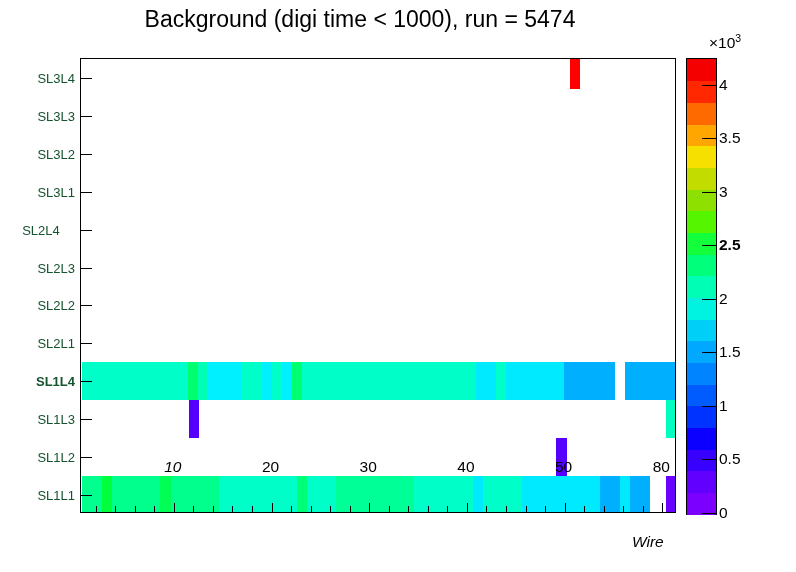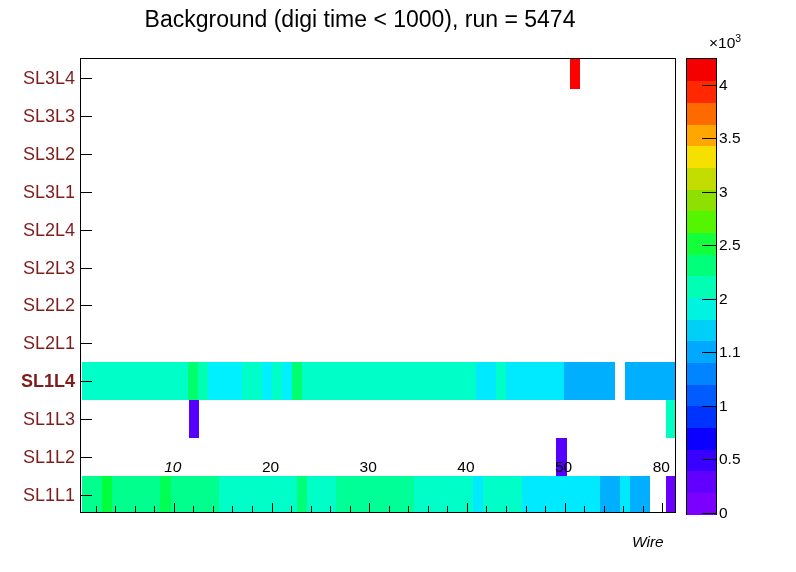--- a/index.html
+++ b/index.html
@@ -21,21 +21,21 @@
   #frame{
     position:absolute;left:80px;top:58px;width:596px;height:455px;
     border:1.6px solid #000;box-sizing:border-box;background:#fff;
   }
   #cells{position:absolute;left:0;top:0;width:100%;height:100%;overflow:hidden;}
   .cell{position:absolute;}
 
   
   .ytick{position:absolute;left:-9px;width:9px;height:0;border-top:1.5px solid #000;}
   .ylabwrap{position:absolute;left:-74px;width:68px;text-align:right;
-    font-size:18px;color:#7f1d1d;white-space:nowrap;transform:translateY(-50%);}
+    font-size:13px;color:#14532d;white-space:nowrap;transform:translateY(-50%);}
 
   
   .xtick{position:absolute;bottom:0;width:0;border-left:1.5px solid #000;}
   .xminor{height:6px;}
   .xmajor{height:9px;}
   .xlab{
     position:absolute;top:458px;font-size:15.5px;color:#000;
     transform:translateX(-50%);white-space:nowrap;
   }
   #xtitle{
@@ -117,21 +117,21 @@
         <div class="ytick" style="top: 322.292px; left: 0px; width: 11px;"></div>
         <div class="ytick" style="top: 360.208px; left: 0px; width: 11px;"></div>
         <div class="ytick" style="top: 398.125px; left: 0px; width: 11px;"></div>
         <div class="ytick" style="top: 436.042px; left: 0px; width: 11px;"></div>
       </div>
     <div id="ylabels">
         <div class="ylabwrap" style="top: 18.9583px;">SL3L4</div>
         <div class="ylabwrap" style="top: 56.875px;">SL3L3</div>
         <div class="ylabwrap" style="top: 94.7917px;">SL3L2</div>
         <div class="ylabwrap" style="top: 132.708px;">SL3L1</div>
-        <div class="ylabwrap" style="top: 170.625px;">SL2L4</div>
+        <div class="ylabwrap" style="top: 170.625px; text-align: center;">SL2L4</div>
         <div class="ylabwrap" style="top: 208.542px;">SL2L3</div>
         <div class="ylabwrap" style="top: 246.458px;">SL2L2</div>
         <div class="ylabwrap" style="top: 284.375px;">SL2L1</div>
         <div class="ylabwrap" style="top: 322.292px; font-weight: bold;">SL1L4</div>
         <div class="ylabwrap" style="top: 360.208px;">SL1L3</div>
         <div class="ylabwrap" style="top: 398.125px;">SL1L2</div>
         <div class="ylabwrap" style="top: 436.042px;">SL1L1</div>
       </div>
     <div id="xticks">
         <div class="xtick xminor" style="left: 14.6557px;"></div>
@@ -201,25 +201,25 @@
       <div class="pband" style="top: 0px; height: 22.2667px; background: rgb(244, 0, 0);"></div>
     </div>
   <div id="zaxis">
       <div class="ztick" style="position: absolute; left: 702px; top: 513px; width: 14px;"></div>
       <div class="zlab" style="position: absolute; left: 719px; top: 513px;">0</div>
       <div class="ztick" style="position: absolute; left: 702px; top: 459.471px; width: 14px;"></div>
       <div class="zlab" style="position: absolute; left: 719px; top: 459.471px;">0.5</div>
       <div class="ztick" style="position: absolute; left: 702px; top: 405.941px; width: 14px;"></div>
       <div class="zlab" style="position: absolute; left: 719px; top: 405.941px;">1</div>
       <div class="ztick" style="position: absolute; left: 702px; top: 352.412px; width: 14px;"></div>
-      <div class="zlab" style="position: absolute; left: 719px; top: 352.412px;">1.1</div>
+      <div class="zlab" style="position: absolute; left: 719px; top: 352.412px;">1.5</div>
       <div class="ztick" style="position: absolute; left: 702px; top: 298.882px; width: 14px;"></div>
       <div class="zlab" style="position: absolute; left: 719px; top: 298.882px;">2</div>
       <div class="ztick" style="position: absolute; left: 702px; top: 245.353px; width: 14px;"></div>
-      <div class="zlab" style="position: absolute; left: 719px; top: 245.353px;">2.5</div>
+      <div class="zlab" style="position: absolute; left: 719px; top: 245.353px; font-weight: bold;">2.5</div>
       <div class="ztick" style="position: absolute; left: 702px; top: 191.824px; width: 14px;"></div>
       <div class="zlab" style="position: absolute; left: 719px; top: 191.824px;">3</div>
       <div class="ztick" style="position: absolute; left: 702px; top: 138.294px; width: 14px;"></div>
       <div class="zlab" style="position: absolute; left: 719px; top: 138.294px;">3.5</div>
       <div class="ztick" style="position: absolute; left: 702px; top: 84.7647px; width: 14px;"></div>
       <div class="zlab" style="position: absolute; left: 719px; top: 84.7647px;">4</div>
     </div>
   <div id="zexp"><span>×10</span><sup>3</sup></div>
 
 </div>

